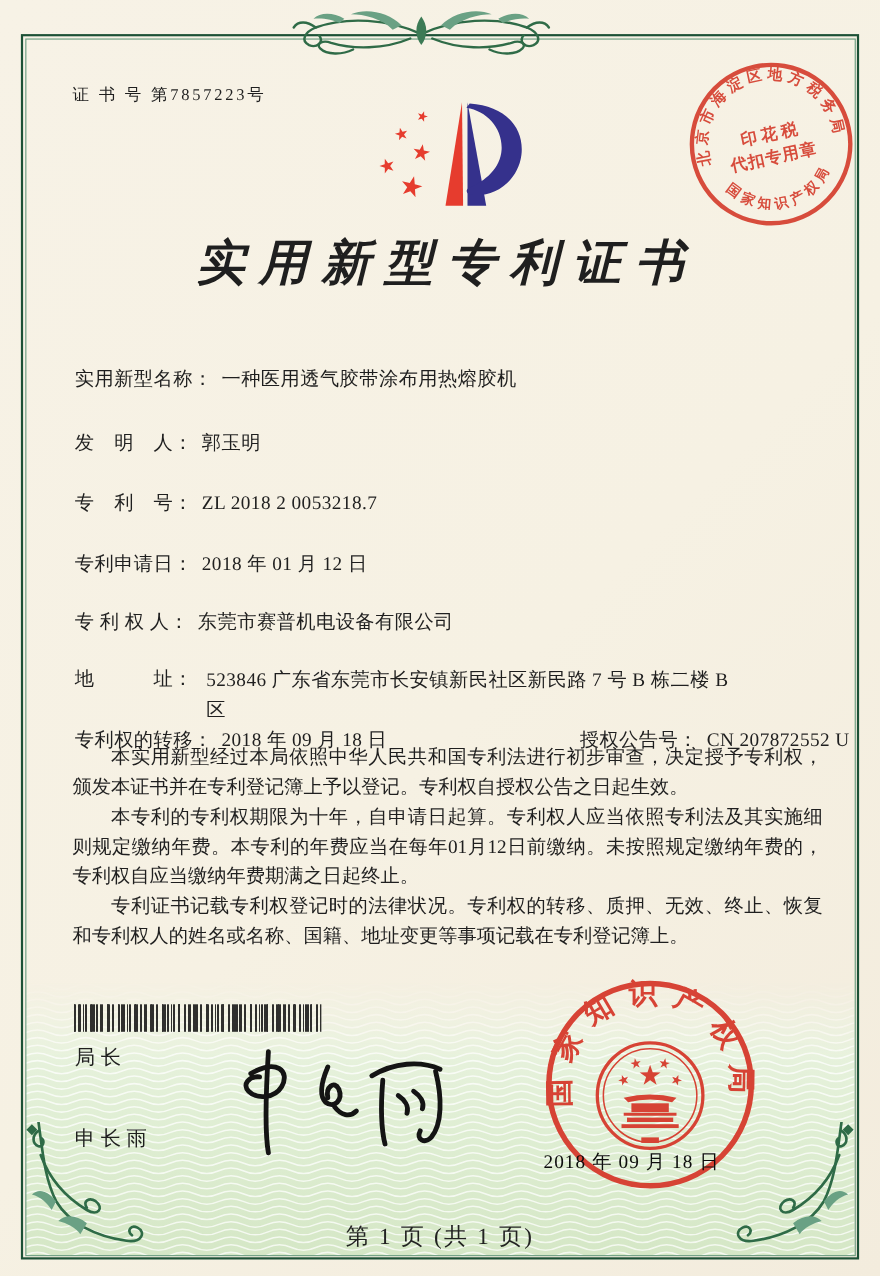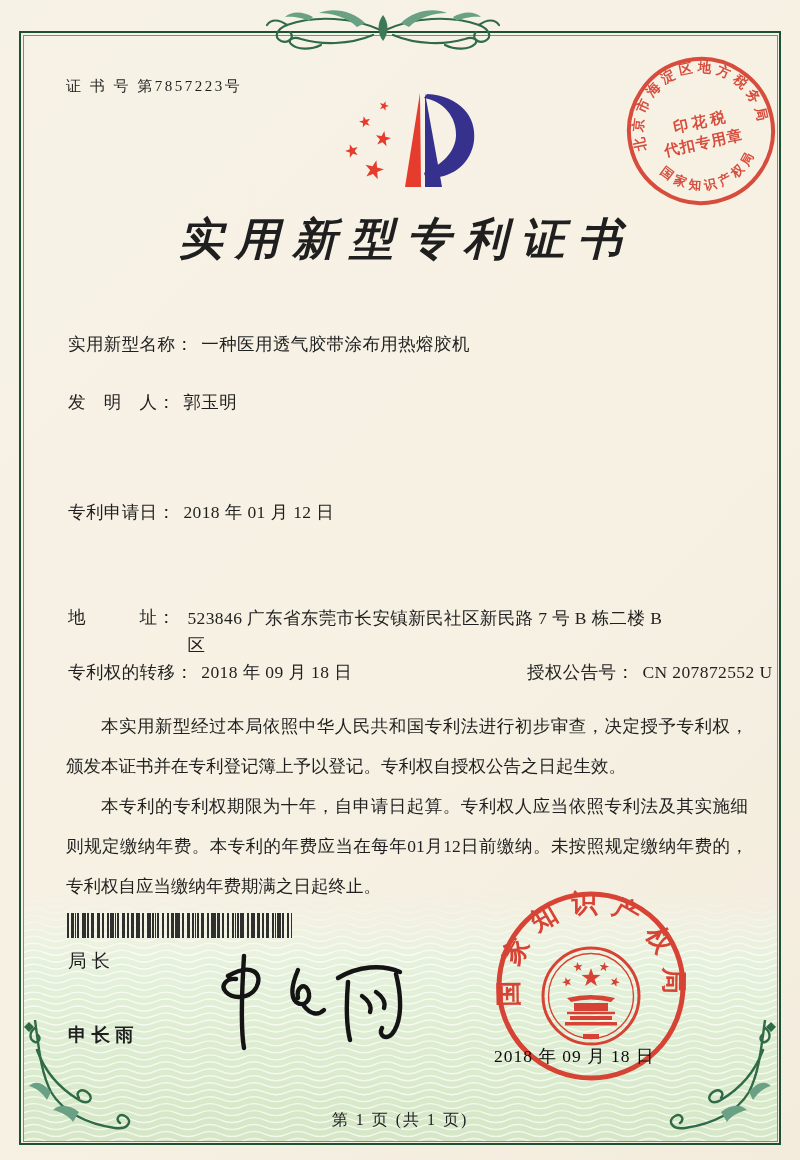--- a/index.html
+++ b/index.html
@@ -21,32 +21,32 @@
   .green-zone svg{position:absolute;inset:0;width:100%;height:100%;}
   .green-zone path{stroke:#ffffff;stroke-width:1.4;fill:none;opacity:.72;}
   
   .cert-number{position:absolute;left:66px;top:77px;font-size:15px;letter-spacing:2.5px;z-index:2;}
   .title{position:absolute;left:0;right:0;top:210px;text-align:center;font-size:44px;font-weight:bold;
          letter-spacing:13px;padding-left:13px;z-index:2;font-style:italic;}
   .row{position:absolute;left:68px;font-size:17.5px;white-space:nowrap;z-index:2;letter-spacing:.4px;}
   .row .val{margin-left:8px;}
   .row .val-block{display:inline-block;vertical-align:top;white-space:normal;width:600px;line-height:27px;margin-left:12px;}
   .row2-right{position:absolute;left:459px;top:0;text-align:right;}
-  .paras{position:absolute;left:66px;top:706px;width:682px;font-size:17.5px;line-height:40px;
+  .paras{position:absolute;left:66px;top:675px;width:682px;font-size:17.5px;line-height:27px;
          text-align:justify;z-index:2;}
   .paras p{margin:0;text-indent:2em;}
   .barcode{position:absolute;left:67px;top:913px;width:225px;height:25px;z-index:2;opacity:.88;
     background-image:
       repeating-linear-gradient(90deg,#151515 0 2px,transparent 2px 5px),
       repeating-linear-gradient(90deg,#151515 0 1px,transparent 1px 8px),
       repeating-linear-gradient(90deg,transparent 0 4px,#151515 4px 6px,transparent 6px 13px);}
   .chief-title{position:absolute;left:68px;top:948px;font-size:18.5px;letter-spacing:5px;z-index:4;}
-  .chief-name{position:absolute;left:68px;top:1022px;font-size:18.5px;letter-spacing:5px;z-index:4;font-weight:bold;}
+  .chief-name{position:absolute;left:68px;top:1022px;font-size:18.5px;letter-spacing:5px;z-index:4;}
   .seal-date{position:absolute;left:494px;top:1044px;font-size:17.5px;letter-spacing:1px;color:#0d0d0d;z-index:6;}
-  .footer{position:absolute;left:0;right:0;top:1110px;text-align:center;font-size:16px;letter-spacing:2px;z-index:2;color:#222;}
+  .footer{position:absolute;left:0;right:0;top:1110px;text-align:center;font-size:21px;letter-spacing:2px;z-index:2;color:#222;}
   
   .logo{position:absolute;left:326px;top:90px;z-index:2;}
   .stamp-top{position:absolute;left:620px;top:50px;z-index:3;opacity:.95;}
   .seal-bottom{position:absolute;left:489px;top:884px;z-index:5;opacity:.95;}
   .signature{position:absolute;left:200px;top:948px;z-index:4;}
   .orn-top{position:absolute;left:246px;top:5px;z-index:2;}
   .orn-bl{position:absolute;left:21px;top:1020px;z-index:2;}
   .orn-br{position:absolute;left:657px;top:1020px;z-index:2;}
   .stamp-text{font-family:"Liberation Serif","DejaVu Serif",serif;font-weight:bold;}
 </style>
@@ -167,38 +167,45 @@
   </svg>
 
   <div class="title">实用新型专利证书</div>
 
   <div class="row" style="top:332px">
     <span class="lab">实用新型名称：</span><span class="val">一种医用透气胶带涂布用热熔胶机</span>
   </div>
   <div class="row" style="top:390px">
     <span class="lab">发　明　人：</span><span class="val">郭玉明</span>
   </div>
+  <div class="row" style="top:445px">
+    <span class="lab">专　利　号：</span><span class="val">ZL 2018 2 0053218.7</span>
+  </div>
   <div class="row" style="top:500px">
     <span class="lab">专利申请日：</span><span class="val">2018 年 01 月 12 日</span>
+  </div>
+  <div class="row" style="top:553px">
+    <span class="lab">专 利 权 人：</span><span class="val">东莞市赛普机电设备有限公司</span>
   </div>
   <div class="row" style="top:605px">
     <span class="lab" style="vertical-align:top">地　　　址：</span><span class="val val-block"><span>523846 广东省东莞市长安镇新民社区新民路 7 号 B 栋二楼 B</span><br><span>区</span></span>
   </div>
   <div class="row" style="top:660px;left:68px;right:56px">
     <span>
       <span class="lab">专利权的转移：</span><span class="val">2018 年 09 月 18 日</span>
     </span>
     <span class="row2-right">
       <span class="lab">授权公告号：</span><span class="val">CN 207872552 U</span>
     </span>
   </div>
 
   <div class="paras">
     <p>本实用新型经过本局依照中华人民共和国专利法进行初步审查，决定授予专利权，颁发本证书并在专利登记簿上予以登记。专利权自授权公告之日起生效。</p>
     <p>本专利的专利权期限为十年，自申请日起算。专利权人应当依照专利法及其实施细则规定缴纳年费。本专利的年费应当在每年01月12日前缴纳。未按照规定缴纳年费的，专利权自应当缴纳年费期满之日起终止。</p>
+    <p>专利证书记载专利权登记时的法律状况。专利权的转移、质押、无效、终止、恢复和专利权人的姓名或名称、国籍、地址变更等事项记载在专利登记簿上。</p>
   </div>
 
   <div class="barcode"></div>
 
   <div class="chief-title">局长</div>
   <div class="chief-name">申长雨</div>
 
   <svg class="signature" width="215" height="110" viewBox="0 0 215 110">
     <g stroke="#141414" stroke-width="4.4" fill="none" stroke-linecap="round" stroke-linejoin="round">
       <path d="M28 28 C 52 14, 64 26, 56 40 C 50 50, 34 52, 26 44 C 20 38, 26 30, 36 31"></path>

